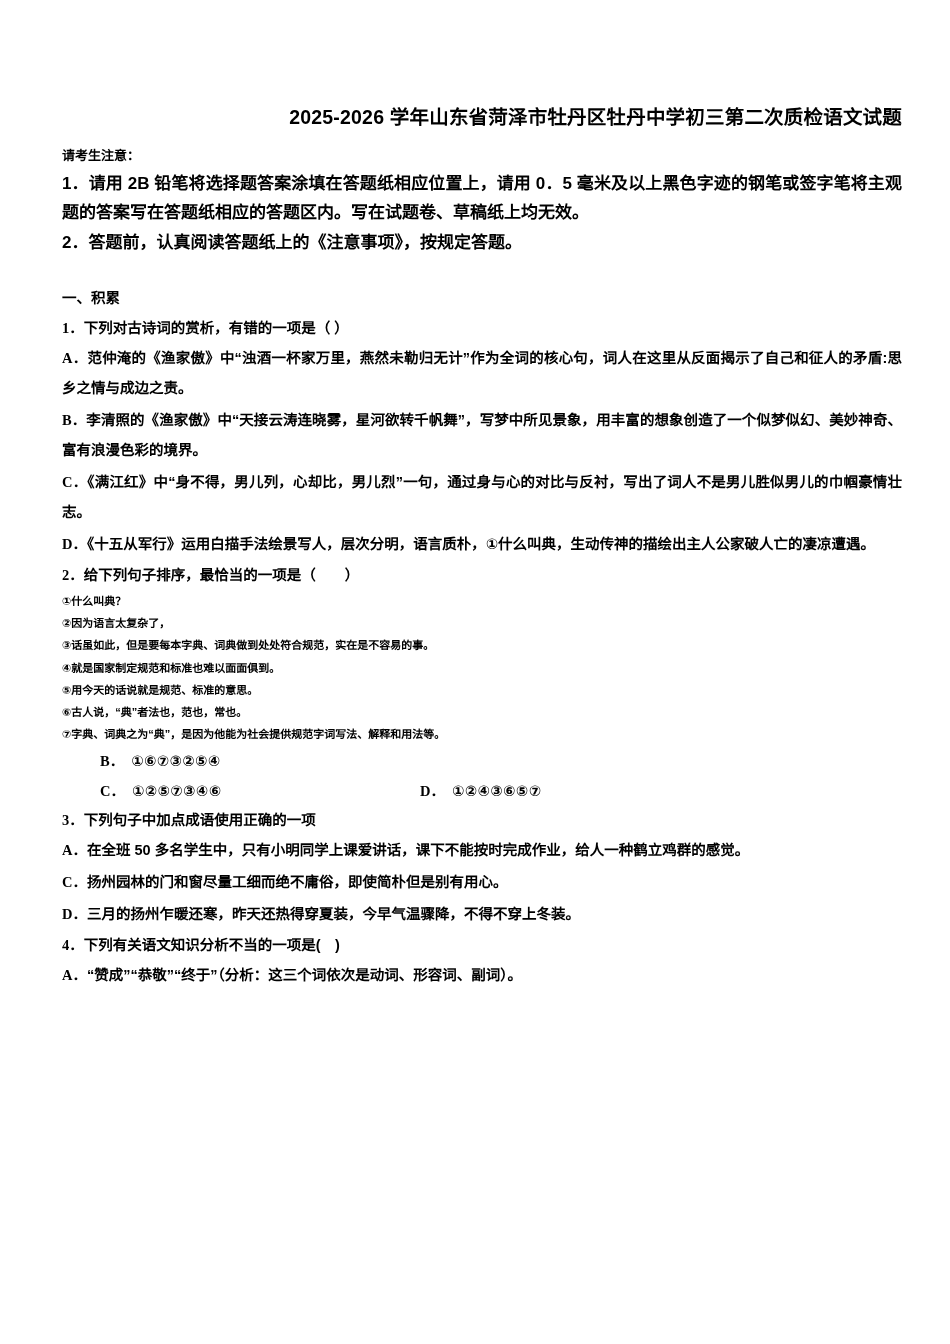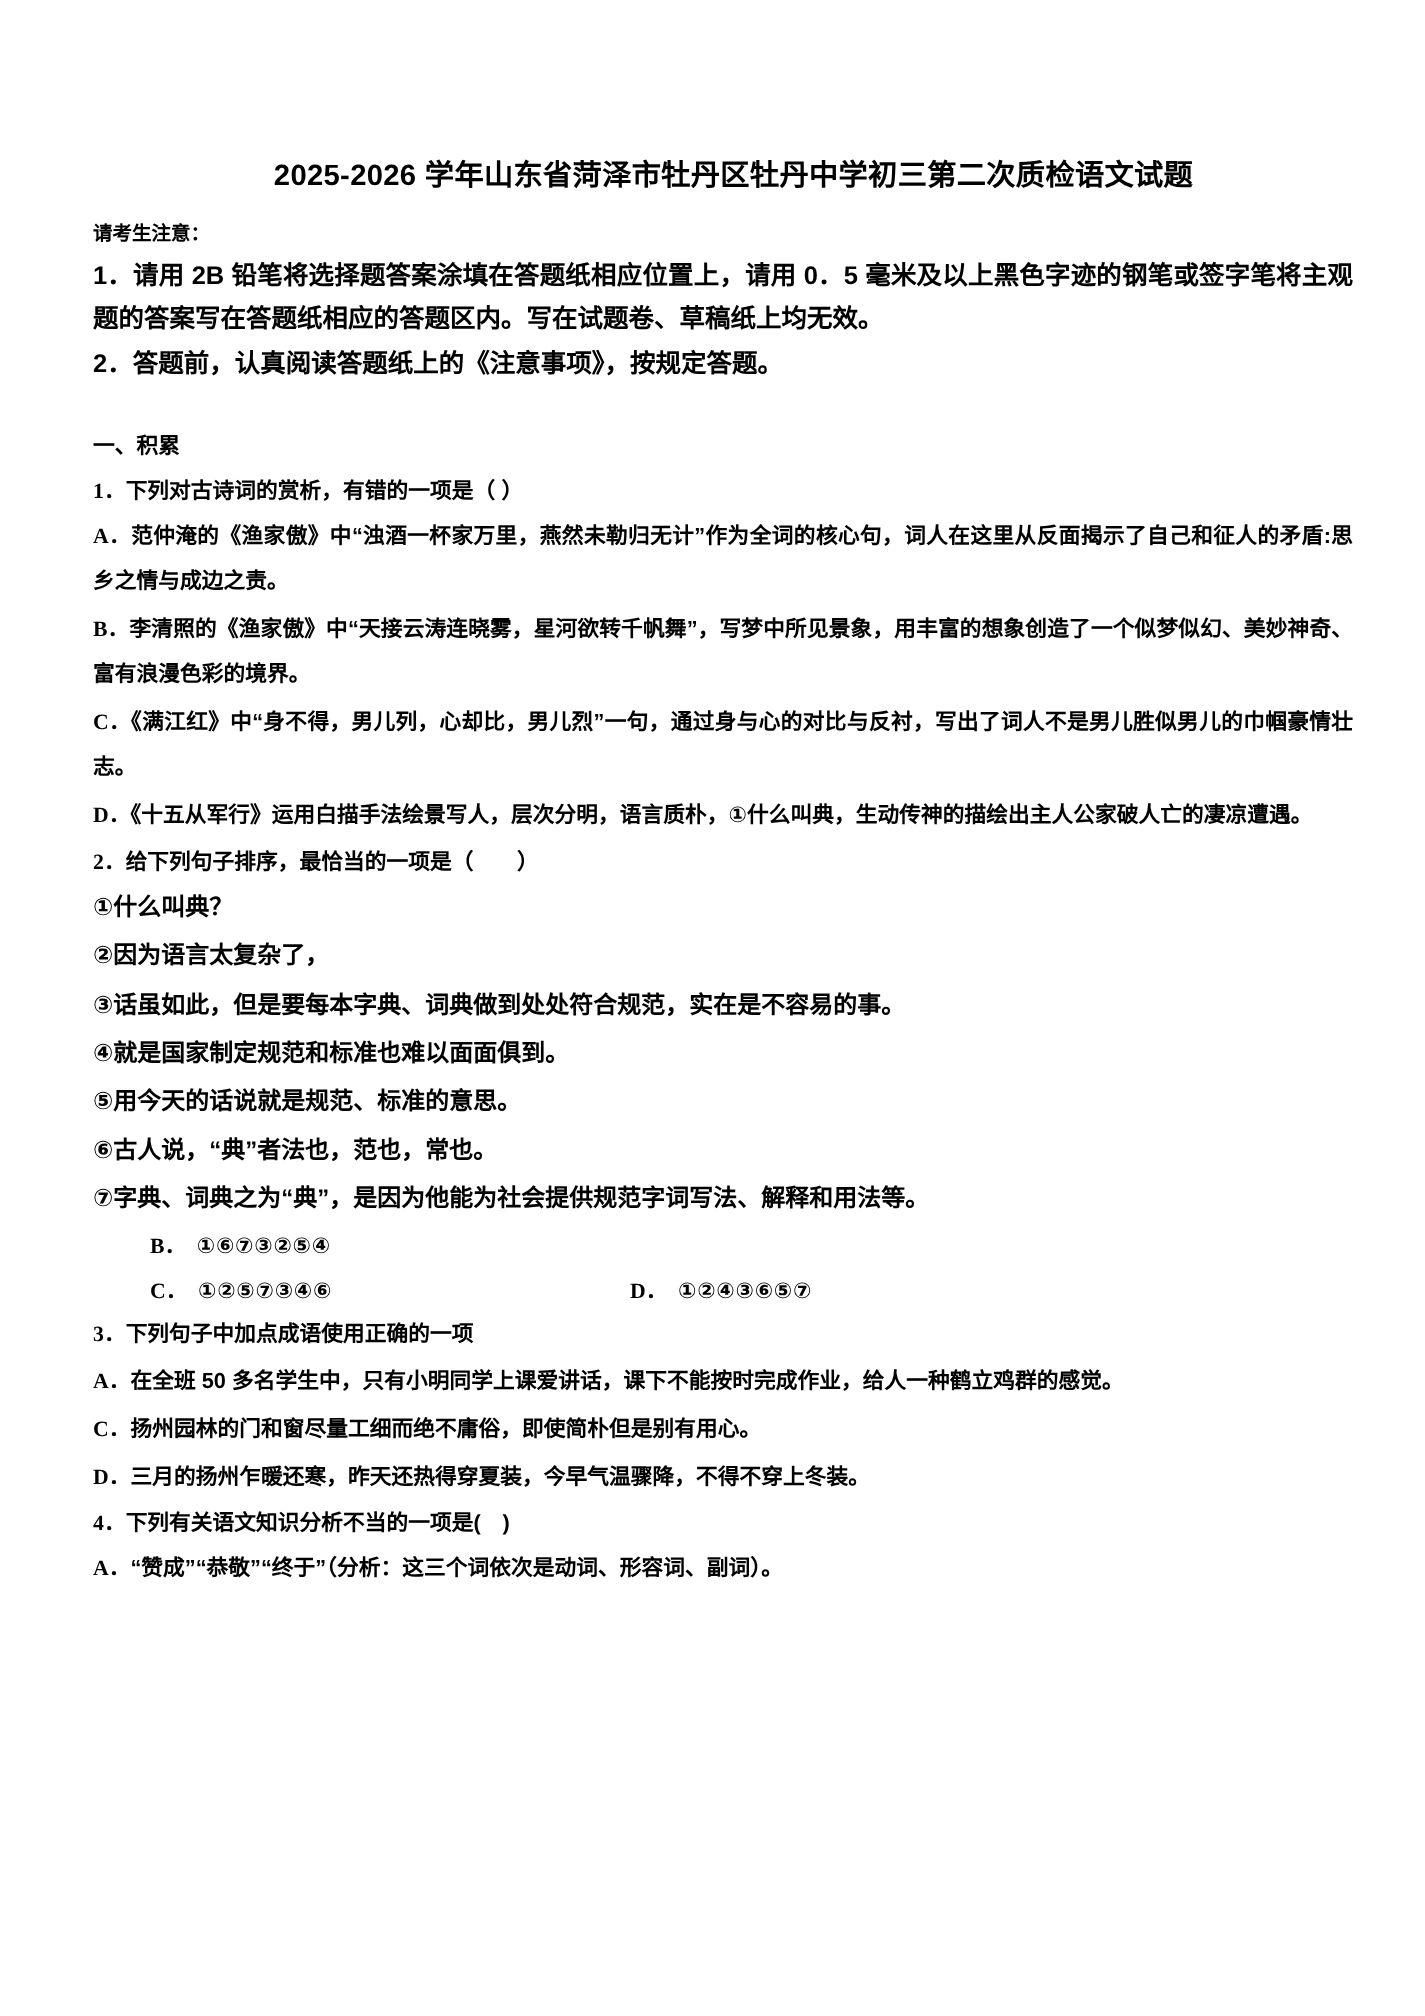--- a/index.html
+++ b/index.html
@@ -22,21 +22,21 @@
     box-sizing: border-box;
     padding: 104px 48px 0 62px;
     background: #ffffff;
     overflow: hidden;
   }
   .doc-title {
     font-family: "Liberation Sans", "DejaVu Sans", sans-serif;
     font-weight: bold;
     font-size: 19.5px;
     line-height: 1.35;
-    text-align: center;
+    text-align: right;
     letter-spacing: 0.2px;
     margin: 0 0 16px 0;
     padding-left: 14px;
   }
   .notice-head {
     font-family: "Liberation Sans", "DejaVu Sans", sans-serif;
     font-weight: bold;
     font-size: 13px;
     line-height: 1.6;
     margin: 0 0 2px 0;
@@ -76,21 +76,21 @@
     margin: 0;
     padding: 1px 0 1px 0;
   }
   .opt .lbl {
     font-family: "Liberation Serif", "DejaVu Serif", serif;
     font-weight: bold;
   }
   .seq-line {
     font-family: "Liberation Sans", "DejaVu Sans", sans-serif;
     font-weight: bold;
-    font-size: 16px;
+    font-size: 11px;
     line-height: 2.02;
     margin: 0;
   }
   .ans-row {
     display: flex;
     font-family: "Liberation Sans", "DejaVu Sans", sans-serif;
     font-weight: bold;
     font-size: 14.5px;
     line-height: 2.08;
     padding-left: 38px;

